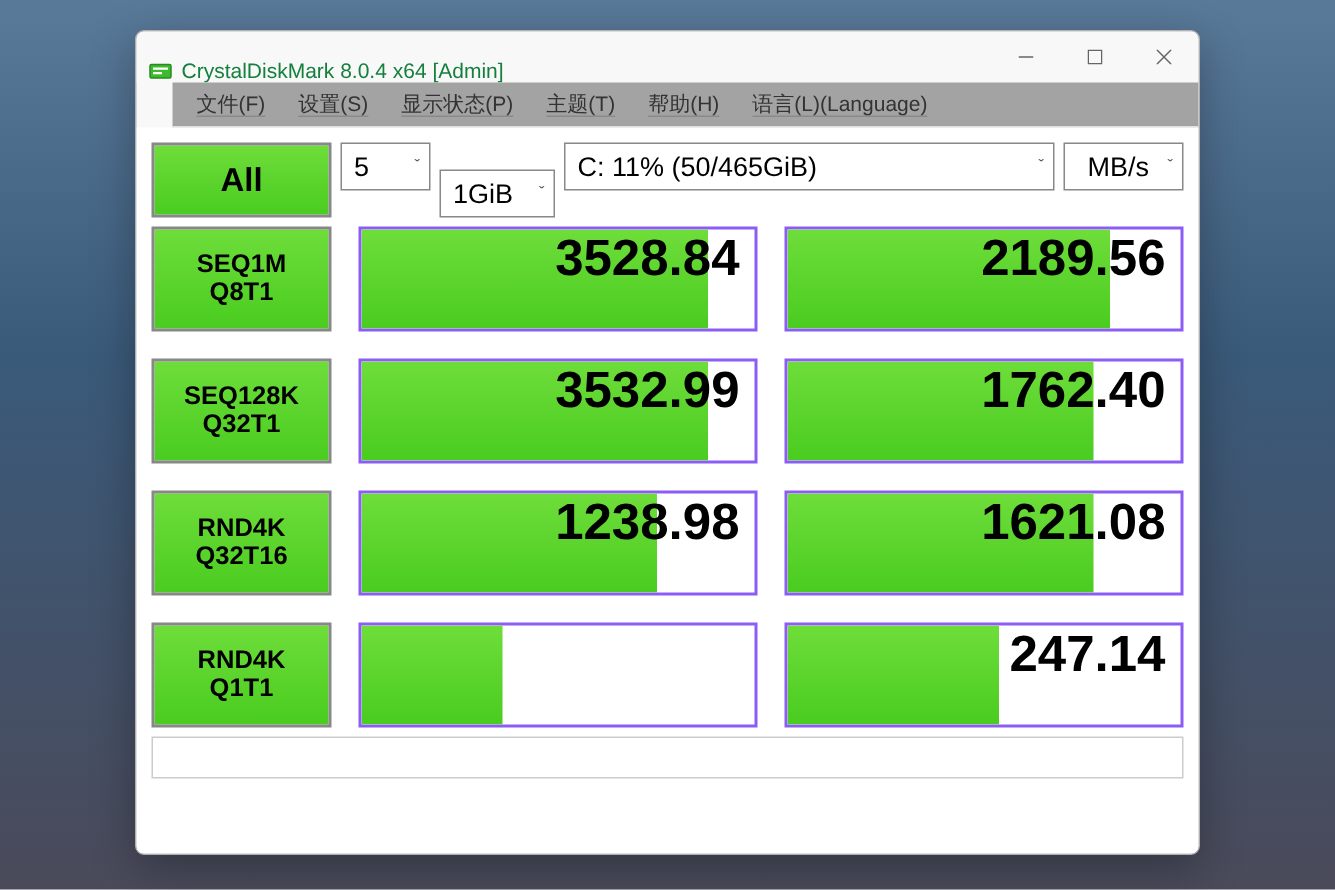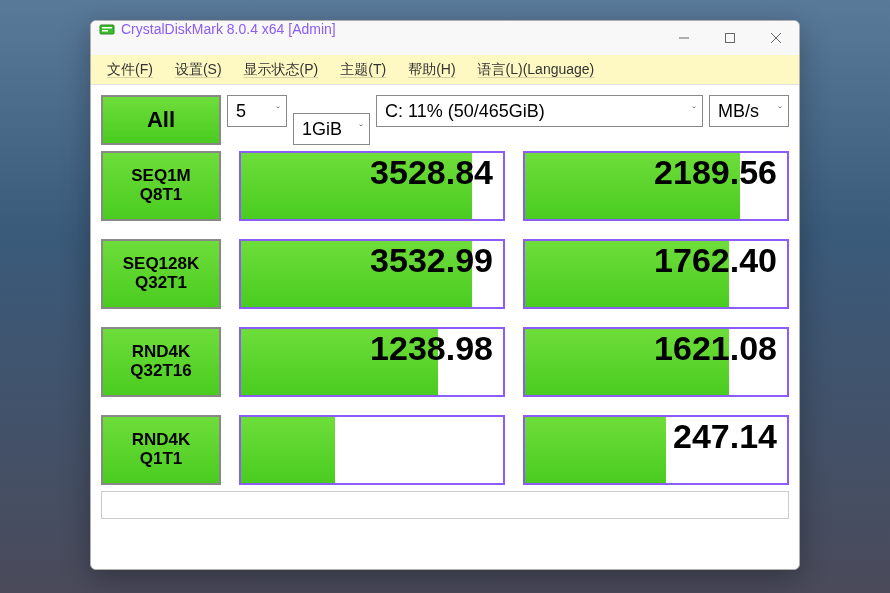--- a/index.html
+++ b/index.html
@@ -23,24 +23,24 @@
     border: 1px solid #b0b0b0;
     border-radius: 6px;
     box-shadow: 0 8px 30px rgba(0,0,0,0.3);
     display: flex;
     flex-direction: column;
     overflow: hidden;
   }
   .titlebar {
     height: 34px;
     display: flex;
-    align-items: flex-start;
+    align-items: flex-end;
     padding-left: 8px;
     background: #f8f8f8;
-    color: #8b5cf6;
+    color: #15803d;
     font-size: 14px;
   }
   .titlebar .icon {
     width: 16px; height: 16px;
     margin-right: 6px;
     display: inline-flex;
     align-items: center;
   }
   .titlebar .title { flex: 1; }
   .win-controls { display: flex; }
@@ -49,24 +49,25 @@
     display: flex; align-items: center; justify-content: center;
     color: #666;
     cursor: pointer;
   }
   .menubar {
     height: 30px;
     display: flex;
     align-items: center;
     padding: 0 8px;
     gap: 6px;
-    background: #fef9c3;
+    background: #a3a3a3;
     border-bottom: 1px solid #e0e0e0;
     font-size: 14px;
     color: #333;
+    margin-left: 24px;
   }
   .menu-item {
     padding: 4px 8px;
     cursor: pointer;
     text-decoration: underline;
     text-decoration-color: rgba(0,0,0,0.15);
     text-underline-offset: 3px;
   }
   .content {
     flex: 1;
@@ -105,21 +106,21 @@
     position: absolute;
     right: 6px;
     top: 50%;
     transform: translateY(-50%);
     font-size: 11px;
     color: #555;
   }
   .sel-count { width: 60px; }
   .sel-size { width: 77px; margin-top: 18px; }
   .sel-target { flex: 1; }
-  .sel-unit { width: 80px; }
+  .sel-unit { width: 80px; justify-content: flex-end; }
   .headers-row {
     display: grid;
     grid-template-columns: 1fr 1fr;
     gap: 6px;
     text-align: center;
     font-weight: 700;
     font-size: 22px;
     padding: 4px 0;
   }
   .all-btn {

